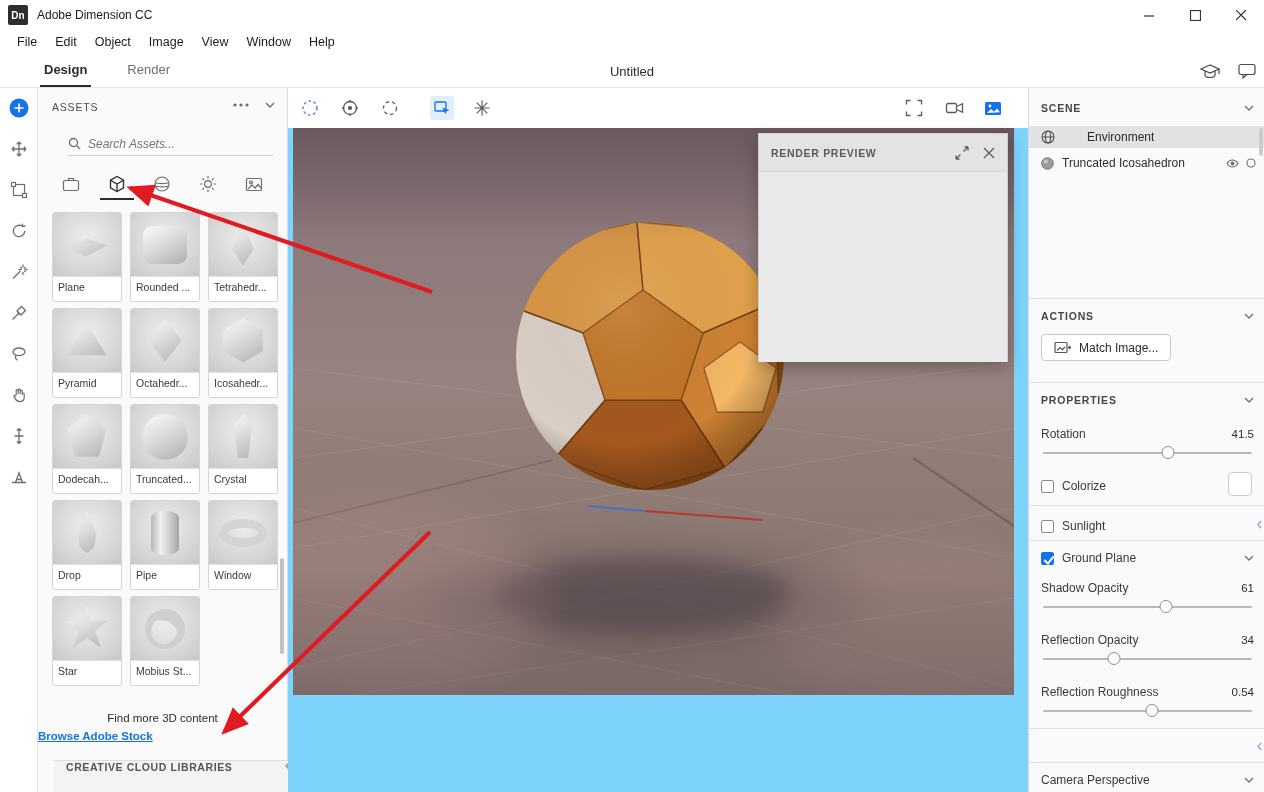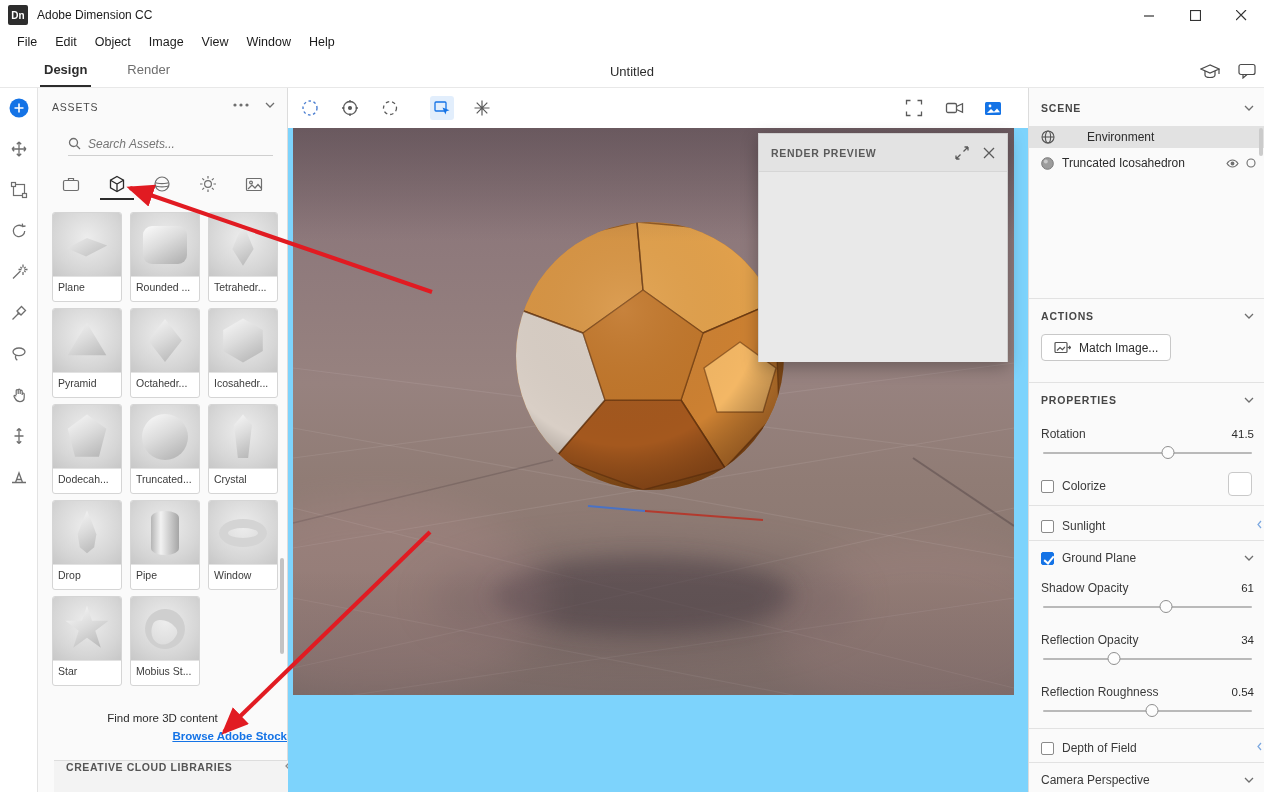--- a/index.html
+++ b/index.html
@@ -50,21 +50,21 @@
   .shape.icosahedron{clip-path:polygon(50% 2%,93% 27%,93% 73%,50% 98%,7% 73%,7% 27%);}
   .shape.dodecahedron{clip-path:polygon(50% 2%,92% 33%,76% 94%,24% 94%,8% 33%);}
   .shape.truncated-icosahedron{border-radius:50%;}
   .shape.crystal{clip-path:polygon(50% 2%,78% 25%,66% 97%,34% 97%,22% 25%);width:32px;}
   .shape.drop{clip-path:polygon(50% 2%,64% 28%,76% 54%,70% 82%,50% 95%,30% 82%,24% 54%,36% 28%);width:36px;}
   .shape.pipe{width:28px;height:44px;border-radius:13px/7px;background:linear-gradient(90deg,#b5b5b5,#f2f2f2 35%,#c9c9c9 70%,#a5a5a5);}
   .shape.torus{width:48px;height:28px;border-radius:50%;border:9px solid #d4d4d4;background:transparent;}
   .shape.star{clip-path:polygon(50% 0%,61% 33%,97% 33%,68% 55%,80% 92%,50% 70%,20% 92%,32% 55%,3% 33%,39% 33%);}
   .shape.mobius{width:40px;height:40px;border-radius:50%;border:7px solid #cfcfcf;border-top-width:12px;border-bottom-width:4px;background:transparent;transform:rotate(25deg);}
   .find-more{position:absolute;top:624px;left:0;width:100%;text-align:center;font-size:11.5px;color:#2c2c2c;}
-  .browse-link{position:absolute;top:642px;left:0;width:100%;text-align:right;font-size:11.5px;color:#1473e6;text-decoration:underline;font-weight:bold;cursor:pointer;}
+  .browse-link{position:absolute;top:642px;left:0;width:100%;text-align:left;font-size:11.5px;color:#1473e6;text-decoration:underline;font-weight:bold;cursor:pointer;}
   .assets-scroll{position:absolute;right:3px;top:470px;width:4px;height:96px;background:#c3c3c3;border-radius:2px;}
   .cc-bar{position:absolute;left:16px;bottom:0;width:100%;height:32px;background:#f3f3f3;border-top:1px solid #ddd;display:flex;align-items:flex-start;padding:0 12px;}
   .cc-label{font-size:10.5px;font-weight:bold;letter-spacing:.6px;color:#555;}
 
   
   .canvas-area{position:absolute;left:288px;top:88px;width:740px;height:704px;background:#7dd3fc;}
   .canvas-toolbar{position:absolute;top:0;left:0;width:100%;height:40px;background:#fff;}
   .ct-icon{position:absolute;top:8px;width:24px;height:24px;display:flex;align-items:center;justify-content:center;border-radius:3px;}
   .ct-icon.selected{background:rgba(20,115,230,0.12);}
   .viewport{position:absolute;left:5px;top:40px;width:721px;height:567px;background:linear-gradient(180deg,#7e6b70 0%,#8d787b 18%,#97827f 45%,#907c75 62%,#8a7770 82%,#897773 100%);overflow:hidden;}
@@ -612,24 +612,20 @@
       <span>Reflection Roughness</span>
       <span class="val">0.54</span>
     </div>
     <div class="slider" style="top:616px">
       <div class="track"></div>
       <div class="knob" style="left: 52%;"></div>
     </div>
 
     <div class="divider" style="top:640px"></div>
 
-    <div class="rrow" style="top:650px">
-      <span class="cb"></span>
-      <span>Depth of Field</span>
-    </div>
     <div class="edge-arrow" style="top:650px">
       <svg width="5" height="9">
           <path d="M4 1L1 4.5 4 8" stroke="#7aa7e0" fill="none" stroke-width="1.2"></path>
         </svg>
     </div>
 
     <div class="divider" style="top:674px"></div>
 
     <div class="rrow" style="top:682px">
       <span>Camera Perspective</span>

